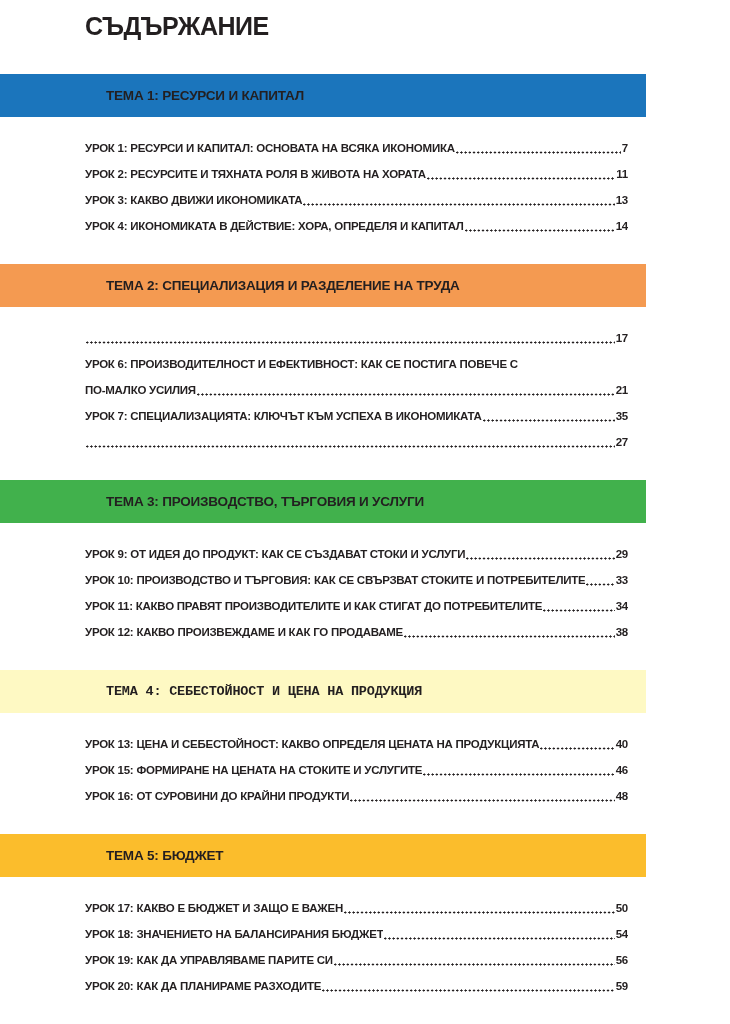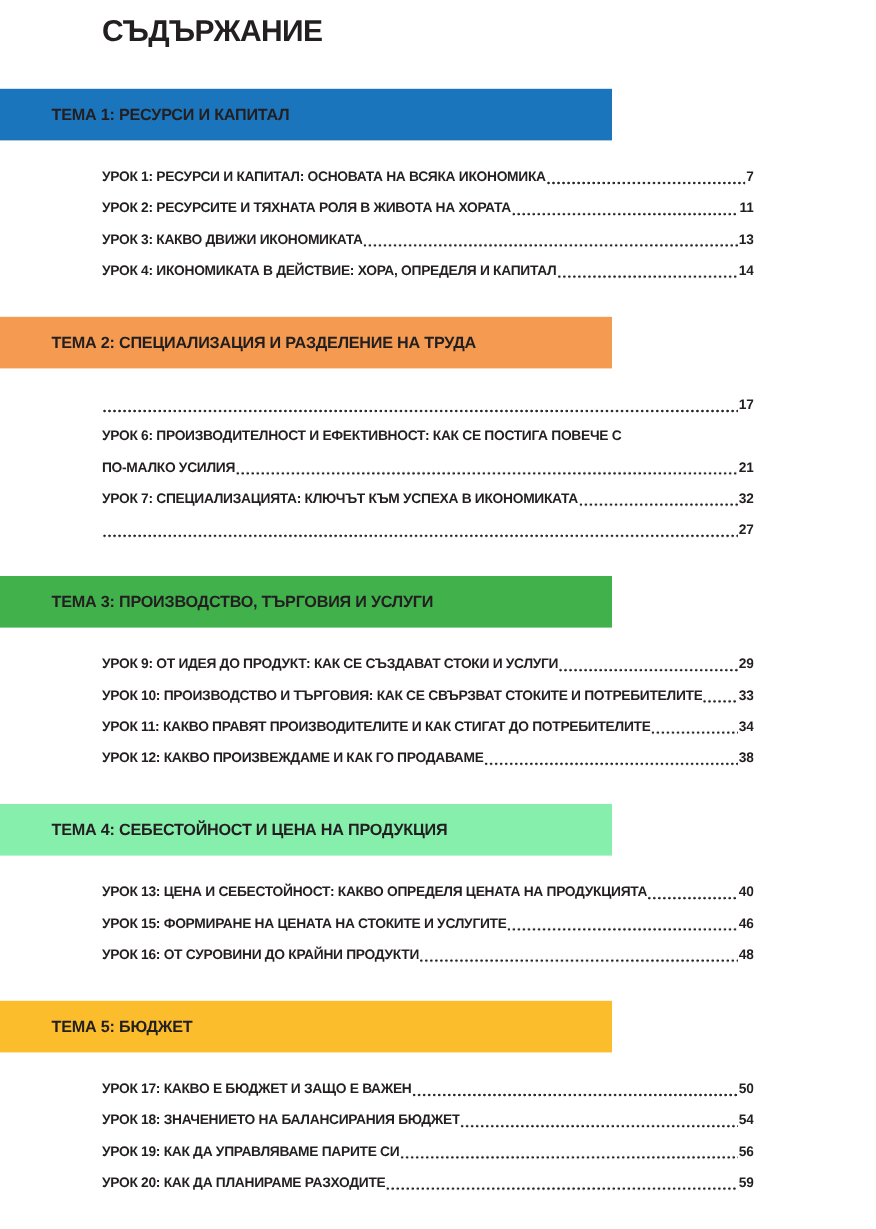--- a/index.html
+++ b/index.html
@@ -16,26 +16,26 @@
     margin: 12px 0 0 85px;
     font-size: 25px;
     line-height: 29px;
     font-weight: bold;
     letter-spacing: -0.5px;
     color: #231f20;
   }
   .section { margin: 0; }
   .theme-bar {
     box-sizing: border-box;
-    width: 510px;
+    width: 646px;
     height: 43px;
     margin-top: 25px;
     display: flex;
     align-items: center;
-    padding-left: 43px;
+    padding-left: 106px;
     text-align: right;
   }
   .section:first-of-type .theme-bar { margin-top: 33px; }
   .theme-label {
     font-size: 13.5px;
     font-weight: bold;
     letter-spacing: -0.2px;
     color: #231f20;
     white-space: nowrap;
   }
@@ -124,21 +124,21 @@
             <span class="lesson-text">УРОК 6: ПРОИЗВОДИТЕЛНОСТ И ЕФЕКТИВНОСТ: КАК СЕ ПОСТИГА ПОВЕЧЕ С</span>
           </div>
           <div class="lesson-row">
             <span class="lesson-text">ПО-МАЛКО УСИЛИЯ</span>
             <span class="dots"></span>
             <span class="page-num">21</span>
           </div>
           <div class="lesson-row">
             <span class="lesson-text">УРОК 7: СПЕЦИАЛИЗАЦИЯТА: КЛЮЧЪТ КЪМ УСПЕХА В ИКОНОМИКАТА</span>
             <span class="dots"></span>
-            <span class="page-num">32</span>
+            <span class="page-num">35</span>
           </div>
           <div class="lesson-row">
             <span class="dots"></span>
             <span class="page-num">27</span>
           </div>
         </div>
       </section>
       <section class="section">
         <div class="theme-bar" style="background: rgb(65, 177, 76);">
           <div class="theme-label">ТЕМА 3: ПРОИЗВОДСТВО, ТЪРГОВИЯ И УСЛУГИ</div>
@@ -160,21 +160,21 @@
             <span class="page-num">34</span>
           </div>
           <div class="lesson-row">
             <span class="lesson-text">УРОК 12: КАКВО ПРОИЗВЕЖДАМЕ И КАК ГО ПРОДАВАМЕ</span>
             <span class="dots"></span>
             <span class="page-num">38</span>
           </div>
         </div>
       </section>
       <section class="section">
-        <div class="theme-bar" style="background: #86efac;">
+        <div class="theme-bar" style="background: #fef9c3; font-family: Liberation Mono, monospace;">
           <div class="theme-label">ТЕМА 4: СЕБЕСТОЙНОСТ И ЦЕНА НА ПРОДУКЦИЯ</div>
         </div>
         <div class="lessons">
           <div class="lesson-row">
             <span class="lesson-text">УРОК 13: ЦЕНА И СЕБЕСТОЙНОСТ: КАКВО ОПРЕДЕЛЯ ЦЕНАТА НА ПРОДУКЦИЯТА</span>
             <span class="dots"></span>
             <span class="page-num">40</span>
           </div>
           <div class="lesson-row">
             <span class="lesson-text">УРОК 15: ФОРМИРАНЕ НА ЦЕНАТА НА СТОКИТЕ И УСЛУГИТЕ</span>

